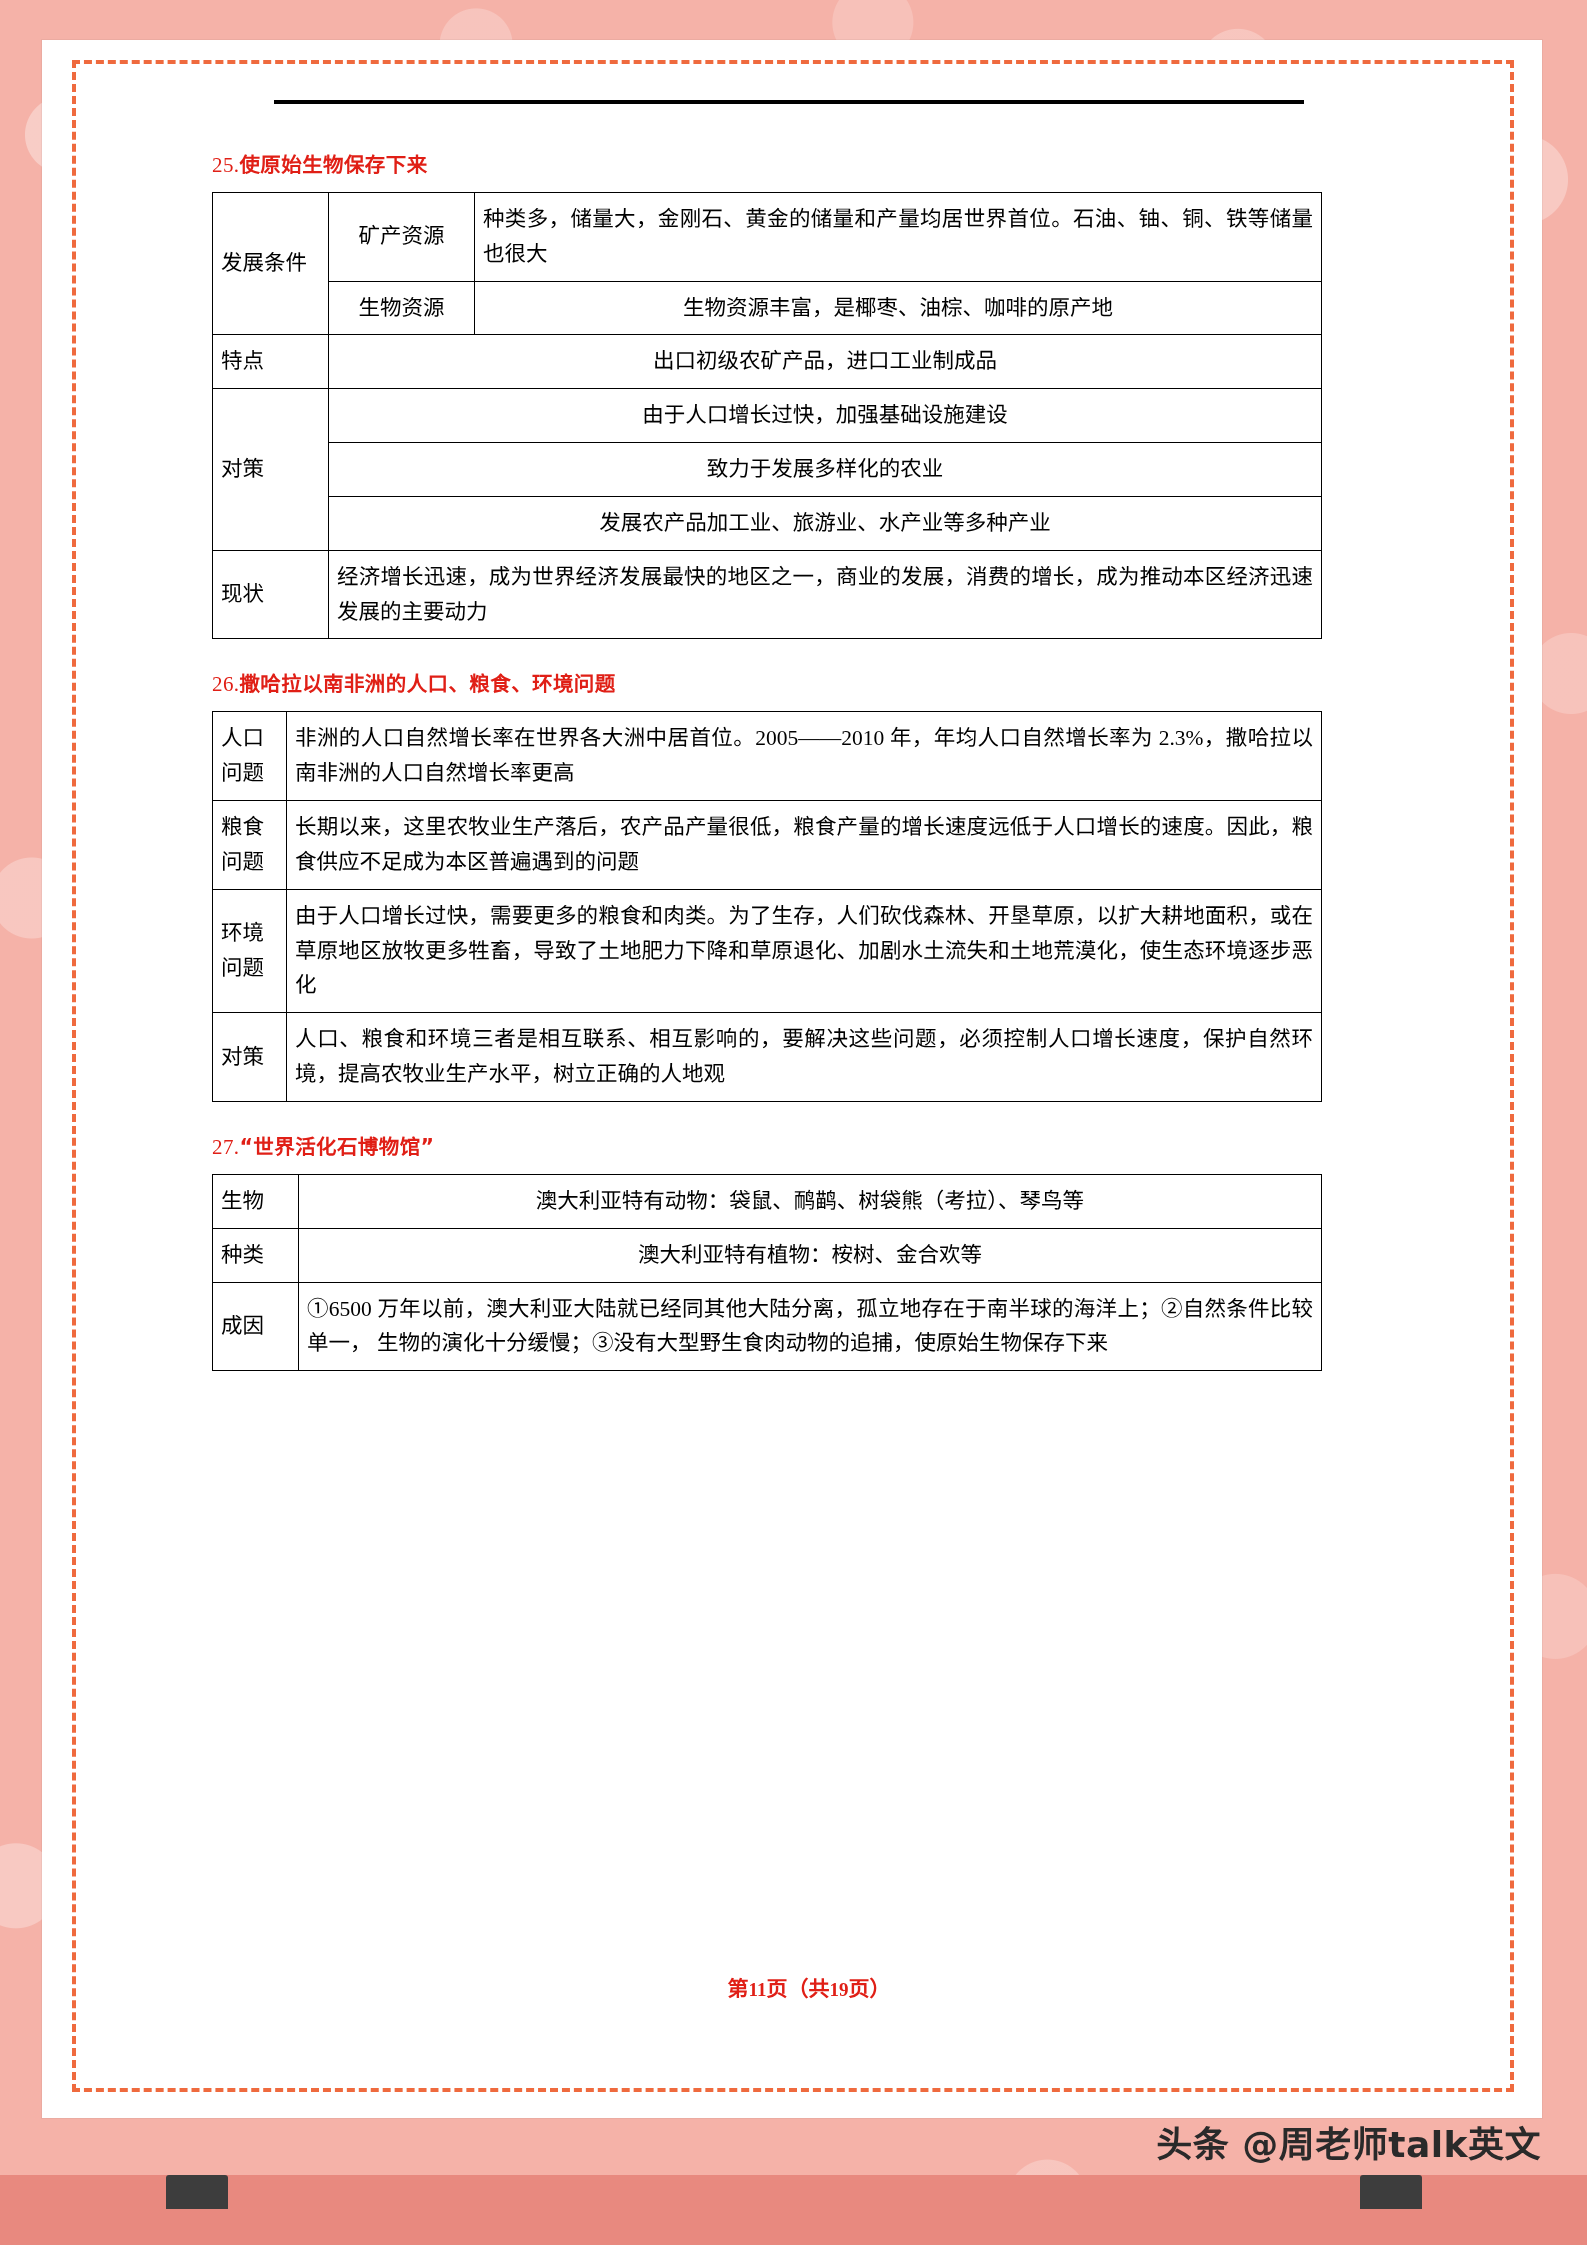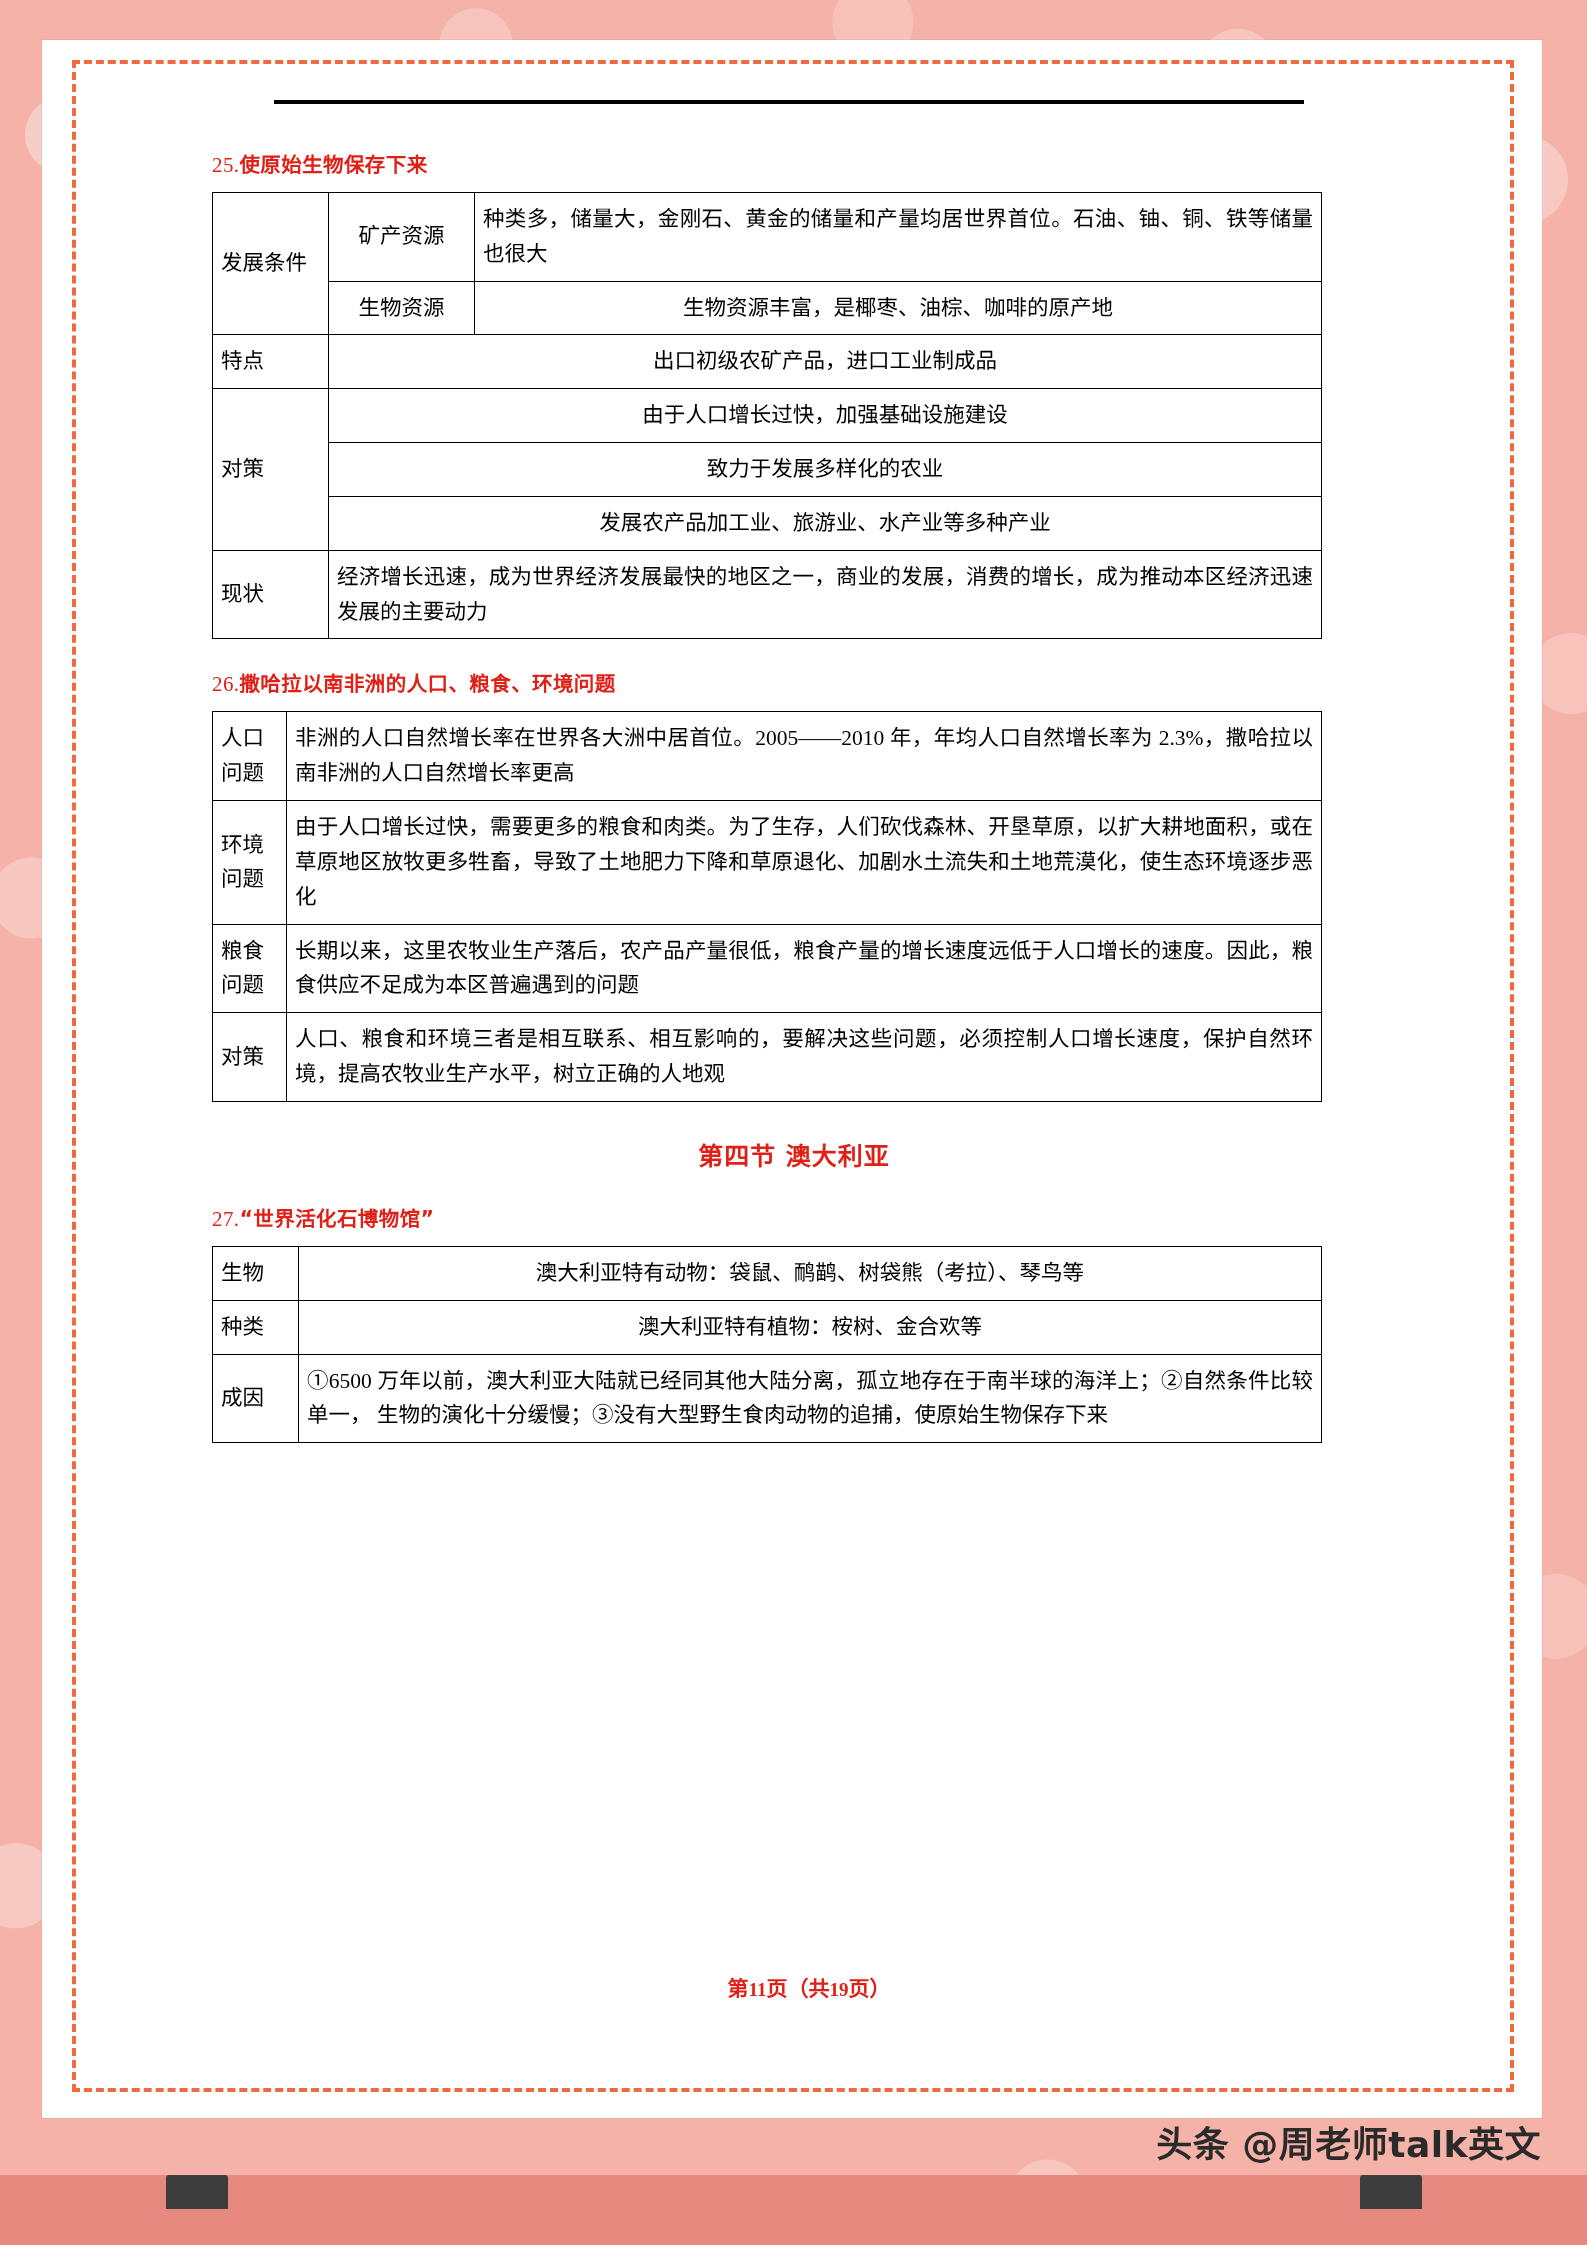--- a/index.html
+++ b/index.html
@@ -241,40 +241,39 @@
       <tbody>
         <tr>
           <td class="lbl lbl-stack">
             <div>人口</div>
             <div>问题</div>
           </td>
           <td class="jst">非洲的人口自然增长率在世界各大洲中居首位。2005——2010 年，年均人口自然增长率为 2.3%，撒哈拉以南非洲的人口自然增长率更高</td>
         </tr>
         <tr>
           <td class="lbl lbl-stack">
+            <div>粮食</div>
+            <div>问题</div>
+          </td>
+          <td class="jst">长期以来，这里农牧业生产落后，农产品产量很低，粮食产量的增长速度远低于人口增长的速度。因此，粮食供应不足成为本区普遍遇到的问题</td>
+        </tr>
+        <tr>
+          <td class="lbl lbl-stack">
             <div>环境</div>
             <div>问题</div>
           </td>
           <td class="jst">由于人口增长过快，需要更多的粮食和肉类。为了生存，人们砍伐森林、开垦草原，以扩大耕地面积，或在草原地区放牧更多牲畜，导致了土地肥力下降和草原退化、加剧水土流失和土地荒漠化，使生态环境逐步恶化</td>
         </tr>
         <tr>
-          <td class="lbl lbl-stack">
-            <div>粮食</div>
-            <div>问题</div>
-          </td>
-          <td class="jst">长期以来，这里农牧业生产落后，农产品产量很低，粮食产量的增长速度远低于人口增长的速度。因此，粮食供应不足成为本区普遍遇到的问题</td>
-        </tr>
-        <tr>
           <td class="lbl">对策</td>
           <td class="jst">人口、粮食和环境三者是相互联系、相互影响的，要解决这些问题，必须控制人口增长速度，保护自然环境，提高农牧业生产水平，树立正确的人地观</td>
         </tr>
       </tbody>
     </table>
 
-    <h1 class="chapter-head">第四节  澳大利亚</h1>
 
     <h2 class="sec-head">
       <span class="num">27.</span><span>“世界活化石博物馆”</span>
     </h2>
 
     <table class="kb">
       <colgroup>
           <col style="width:86px">
           <col>
         </colgroup>

